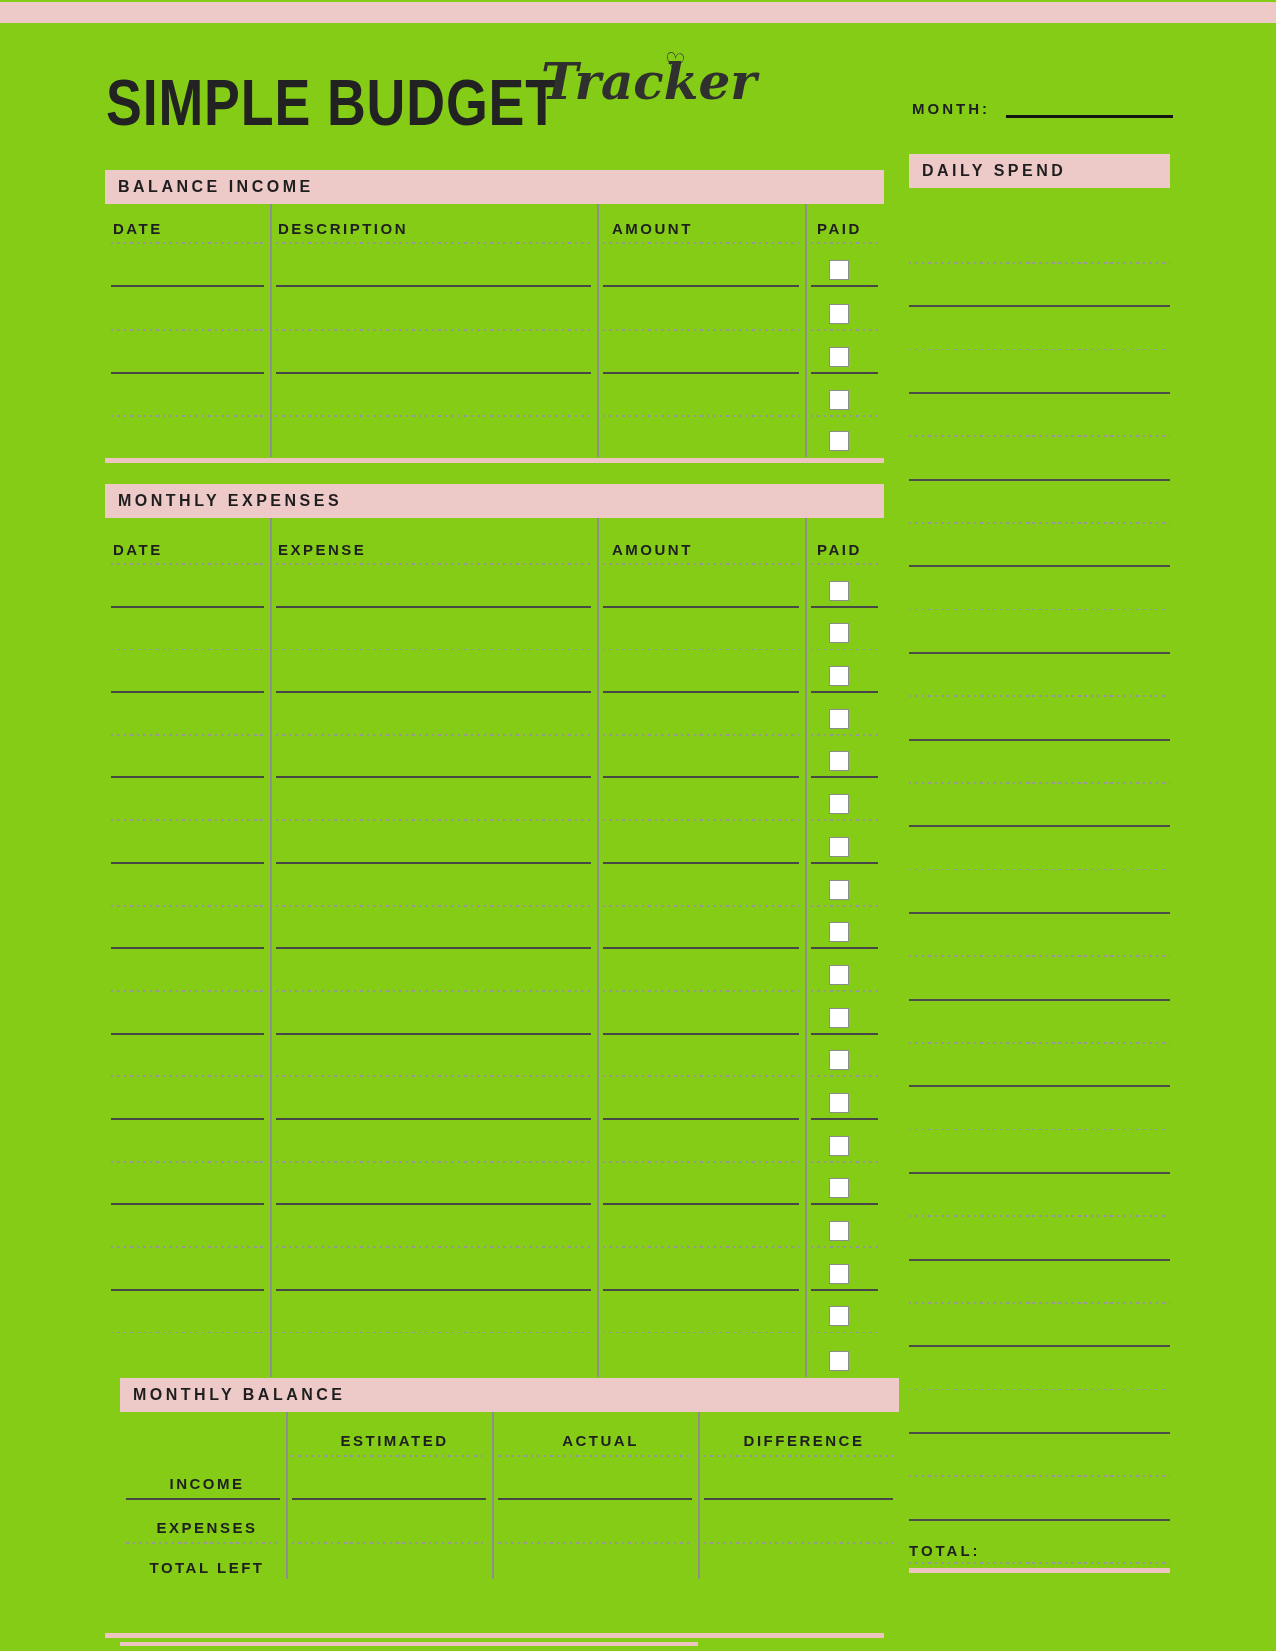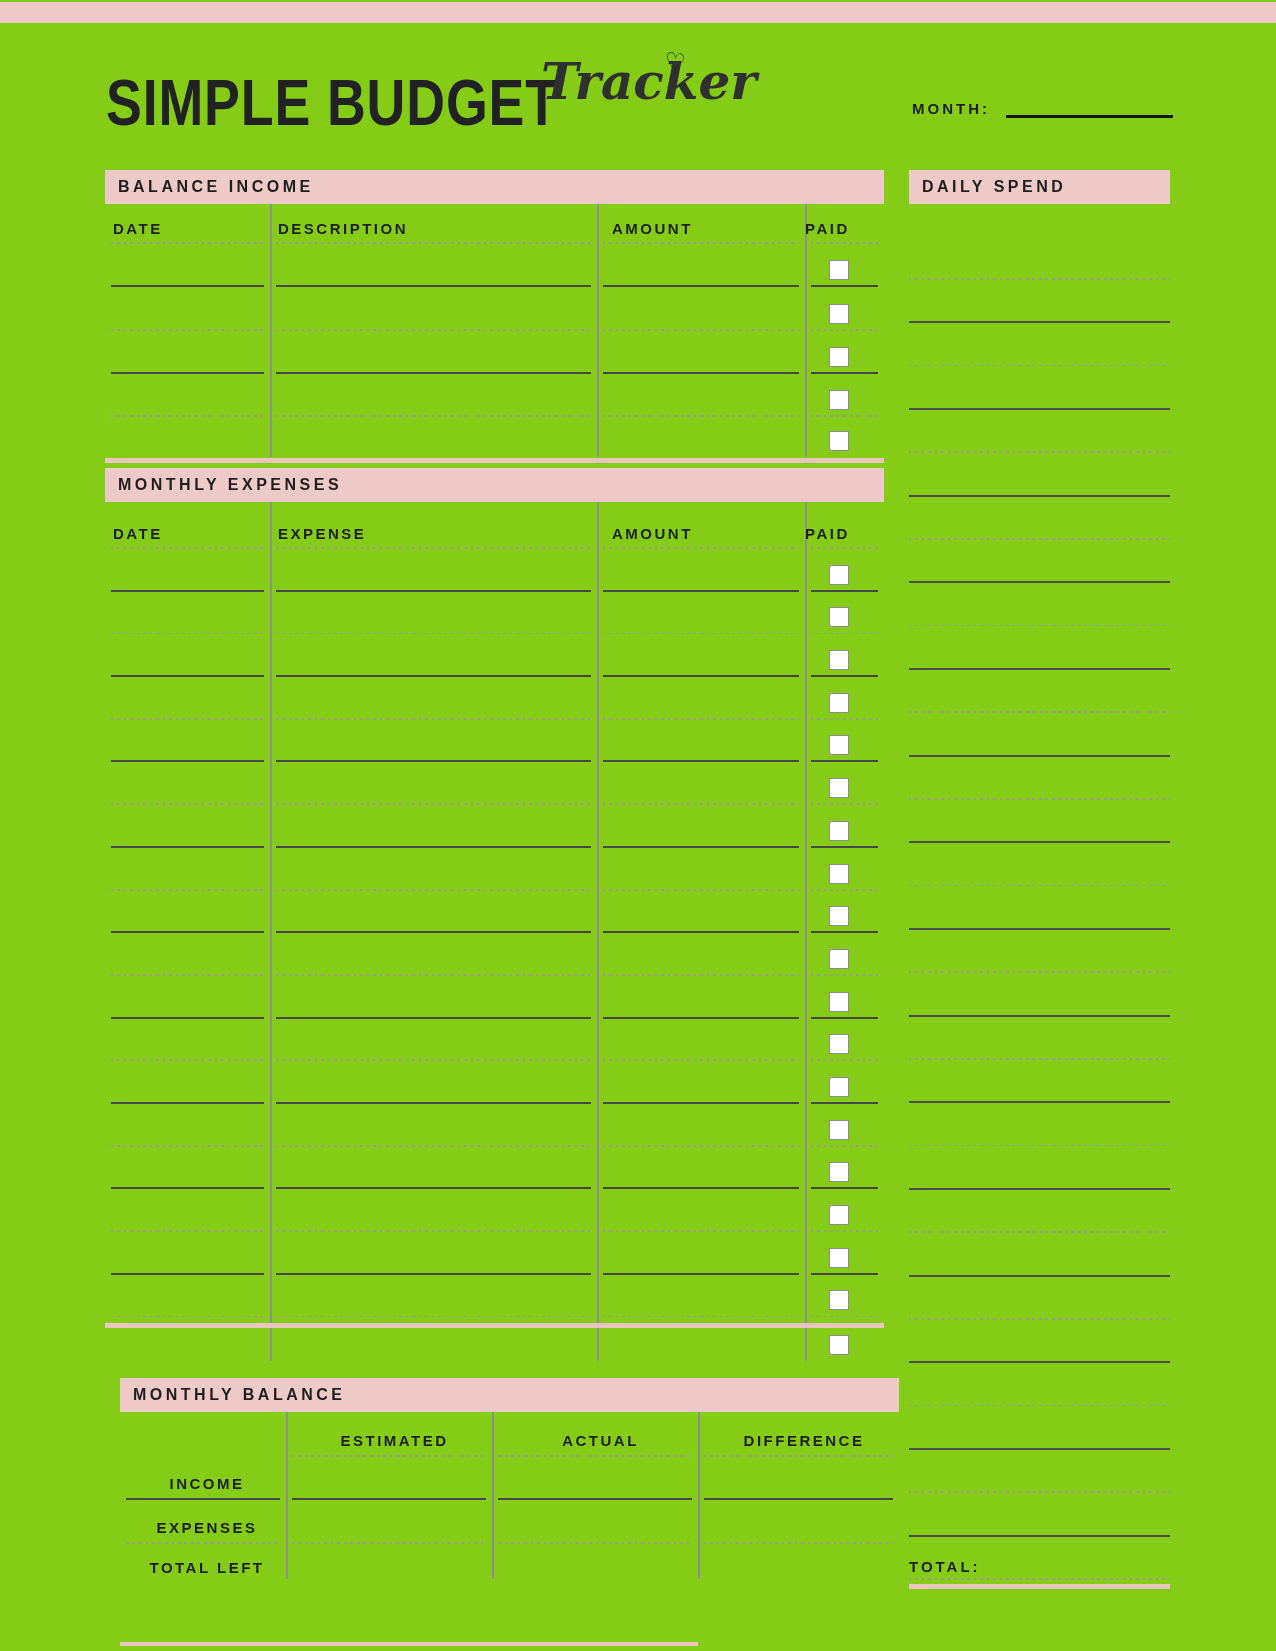--- a/index.html
+++ b/index.html
@@ -35,48 +35,48 @@
   .vline { position:absolute; top:0; bottom:0; width:1.5px; background:#8f8f8f; }
   .v1 { left:165px; } .v2 { left:492px; } .v3 { left:700px; }
   .trow { display:grid; grid-template-columns:165px 327px 208px 1fr; position:relative; }
   .cell { position:relative; }
   .ln { position:absolute; bottom:-1px; left:6px; right:6px; height:2px; }
   .sep-solid  .ln { background:#474747; }
   .sep-dashed .ln { height:1.8px; background:repeating-linear-gradient(90deg,#979797 0 2.5px,transparent 2.5px 6.5px); }
   .trow.hdr .ln { height:1.8px; background:repeating-linear-gradient(90deg,#979797 0 2.5px,transparent 2.5px 6.5px); }
   .hdr-cell { display:flex; align-items:flex-end; padding-bottom:6px; }
   .hdr-cell span { font-size:15px; font-weight:700; letter-spacing:2.5px; }
-  .hc1 { padding-left:8px; } .hc2 { padding-left:8px; } .hc3 { padding-left:15px; } .hc4 { }
+  .hc1 { padding-left:8px; } .hc2 { padding-left:8px; } .hc3 { padding-left:15px; } .hc4 { padding-left:12px; }
   .cb { position:absolute; bottom:6px; left:24px; width:20px; height:20px; border:1.6px solid #8c8c8c; background:#fff; }
 
   .tbl-income  .trow { height:43.3px; }
   .tbl-income  .trow.hdr { height:39px; }
   .tbl-income  .trow.last { height:40.7px; }
   .tbl-expenses .trow { height:42.7px; }
   .tbl-expenses .trow.hdr { height:46px; }
   .tbl-expenses .trow.last { height:44.4px; }
 
   #income-section   { left:105px; top:170px;  width:779px; height:293px; }
-  #expenses-section { left:105px; top:468px;  width:779px; height:860px; }
+  #expenses-section { left:105px; top:484px;  width:779px; height:1154px; }
 
   
   #balance-section { left:120px; top:1378px; width:779px; height:268px; }
   .btbl { position:relative; width:100%; height:171px; }
   .btbl .vline { top:0; bottom:4px; }
   .bv1 { left:166px; } .bv2 { left:372px; } .bv3 { left:578px; }
   .brow { display:grid; grid-template-columns:166px 206px 206px 1fr; position:relative; }
   .brow.r-hdr { height:44px; } .brow.r1 { height:43px; } .brow.r2 { height:44px; } .brow.r3 { height:40px; }
   .brow .cell { display:flex; align-items:flex-end; padding-bottom:7px;justify-content:center; }
   .brow .cell span { font-size:15px; font-weight:700; letter-spacing:2.5px; }
   .blabel { padding-left:8px; }
   .bhead  { padding-left:11px; }
   #balance-section .pinkline { width:578px; height:4px; background:#ecc5c3; }
 
   
-  #daily-section { left:909px; top:170px; width:261px; height:1420px; }
+  #daily-section { left:909px; top:154px; width:261px; height:1420px; }
   .daily-lines { position:relative; width:100%; height:1350px; }
   .dline { position:absolute; left:0; right:0; height:2px; }
   .dline.solid  { background:#4d4d4d; }
   .dline.dashed { height:1.8px; background:repeating-linear-gradient(90deg,#979797 0 2.5px,transparent 2.5px 6.5px); }
   .daily-total { position:absolute; left:0; top:1388px; font-size:15px; font-weight:700; letter-spacing:3px; }
   .daily-pinkline { position:absolute; left:0; top:1414px; height:4.5px; width:100%; background:#ecc5c3; }
 </style>
 </head>
 <body>
 

